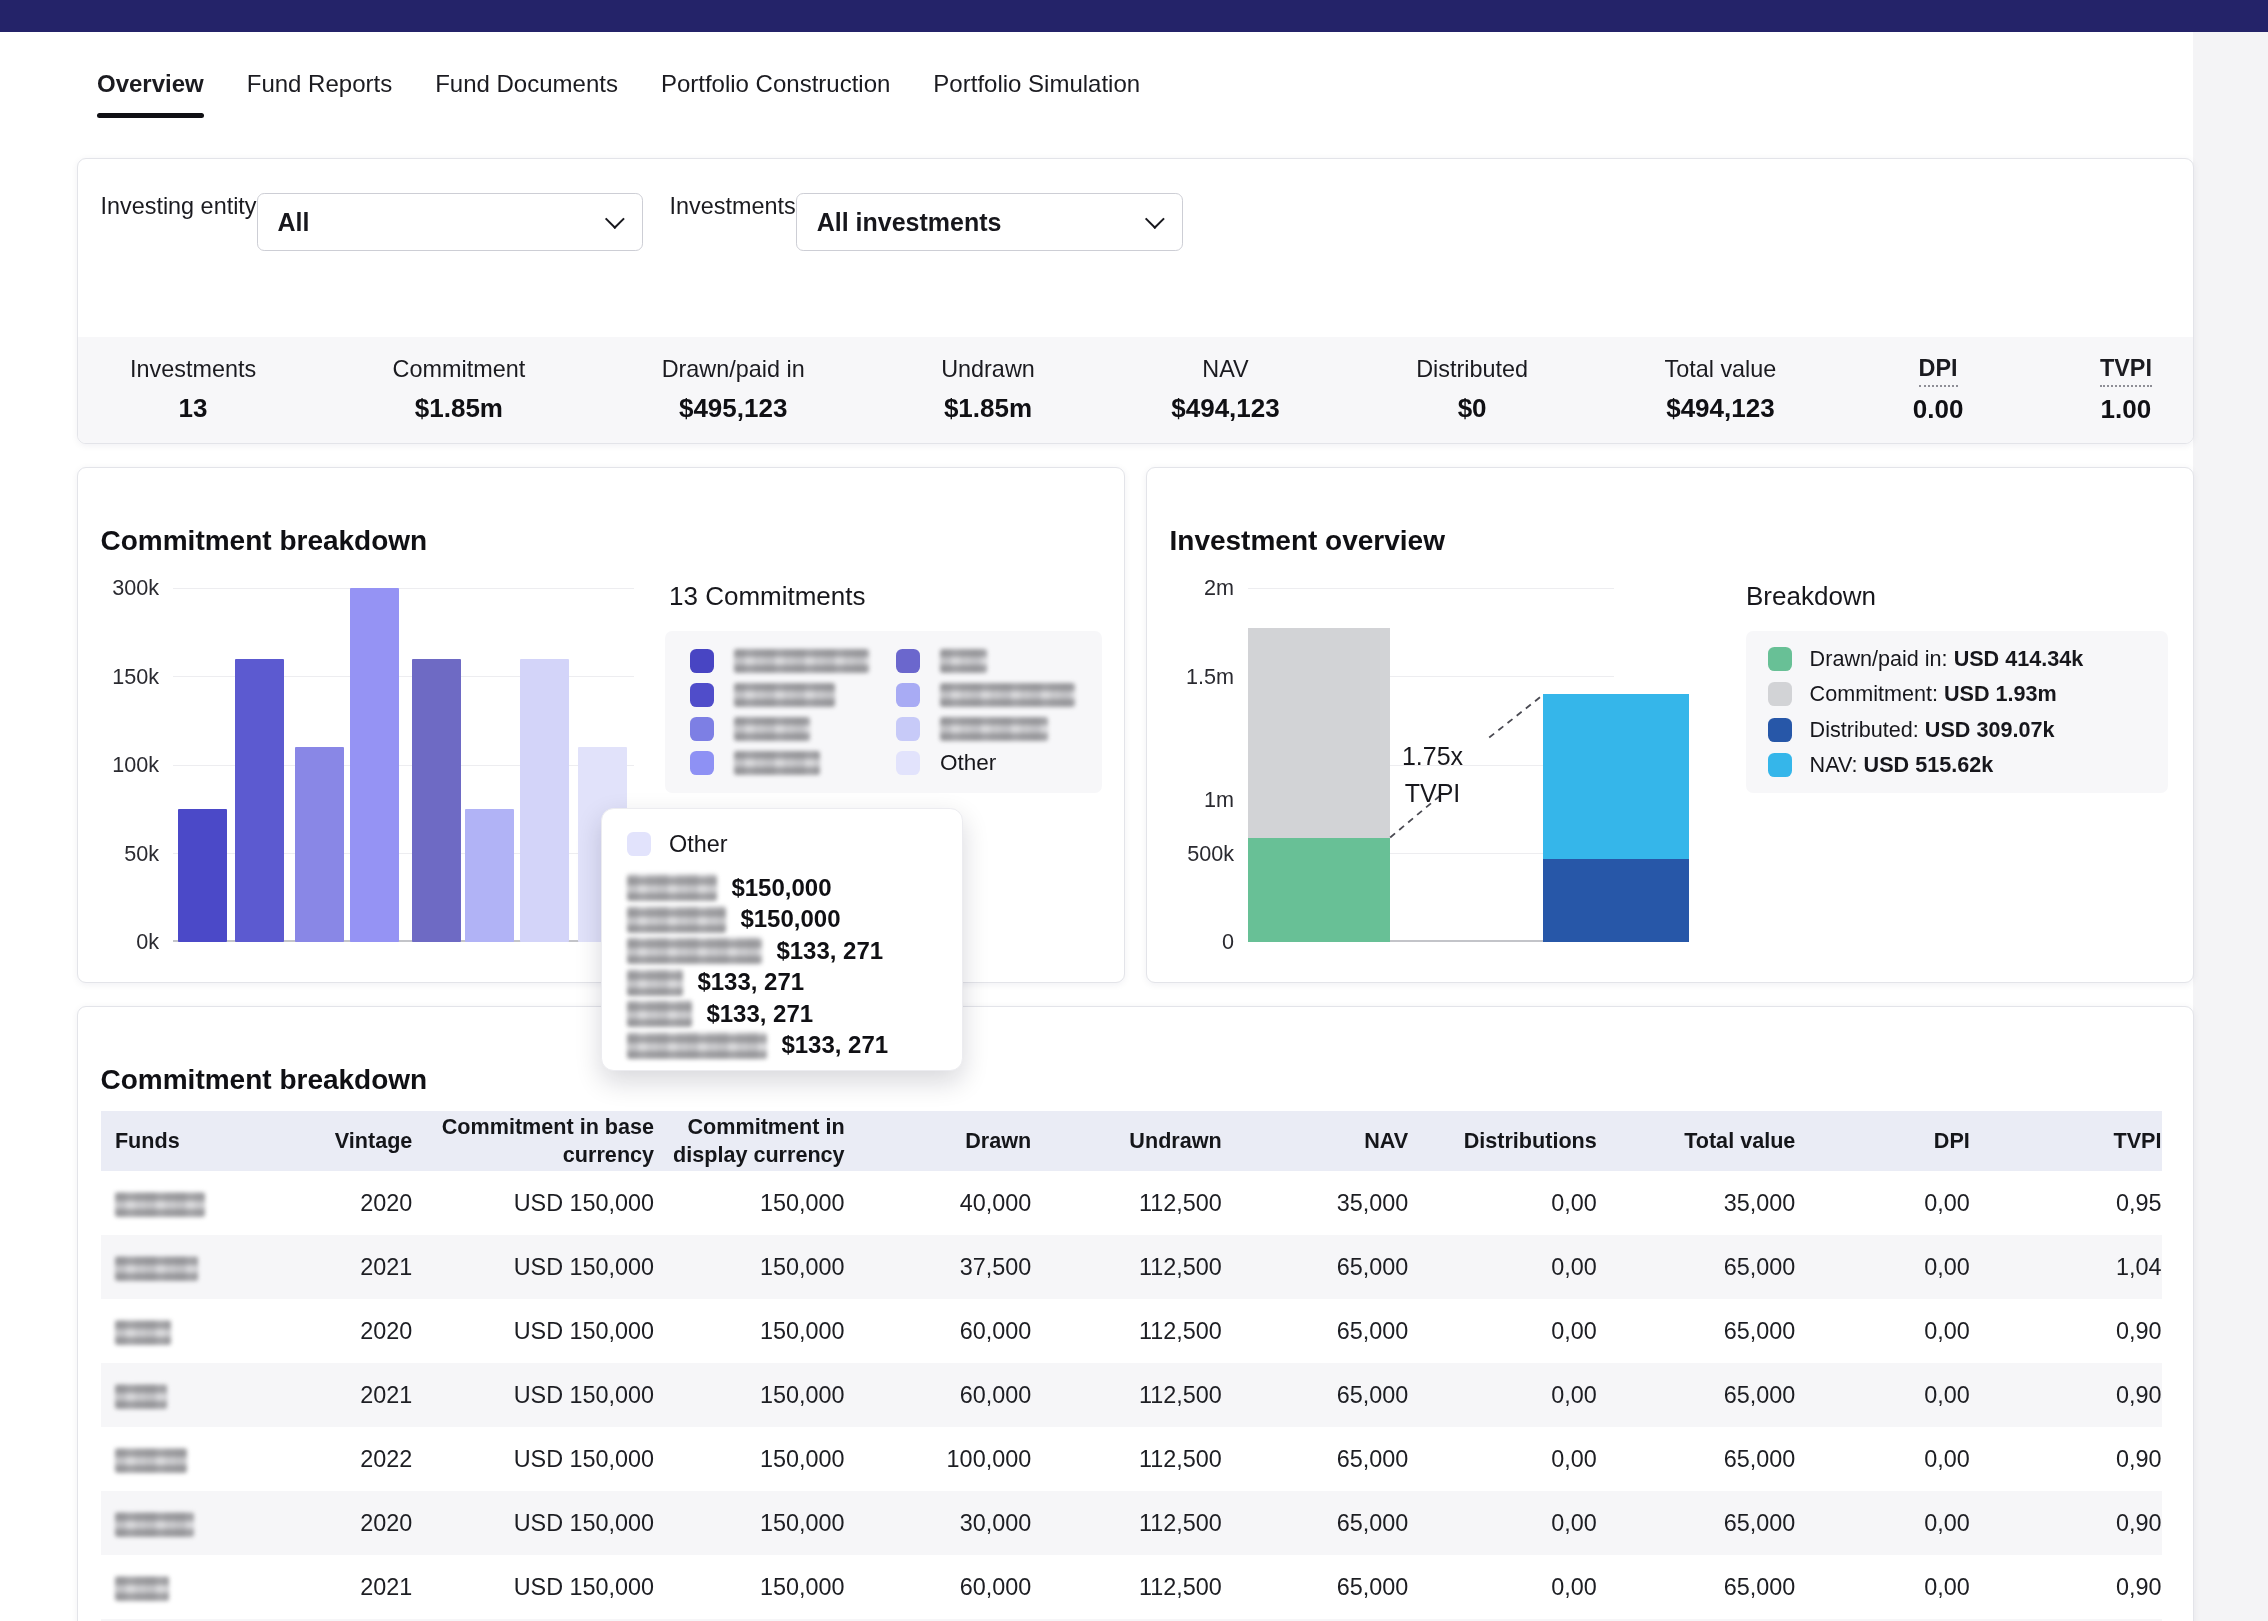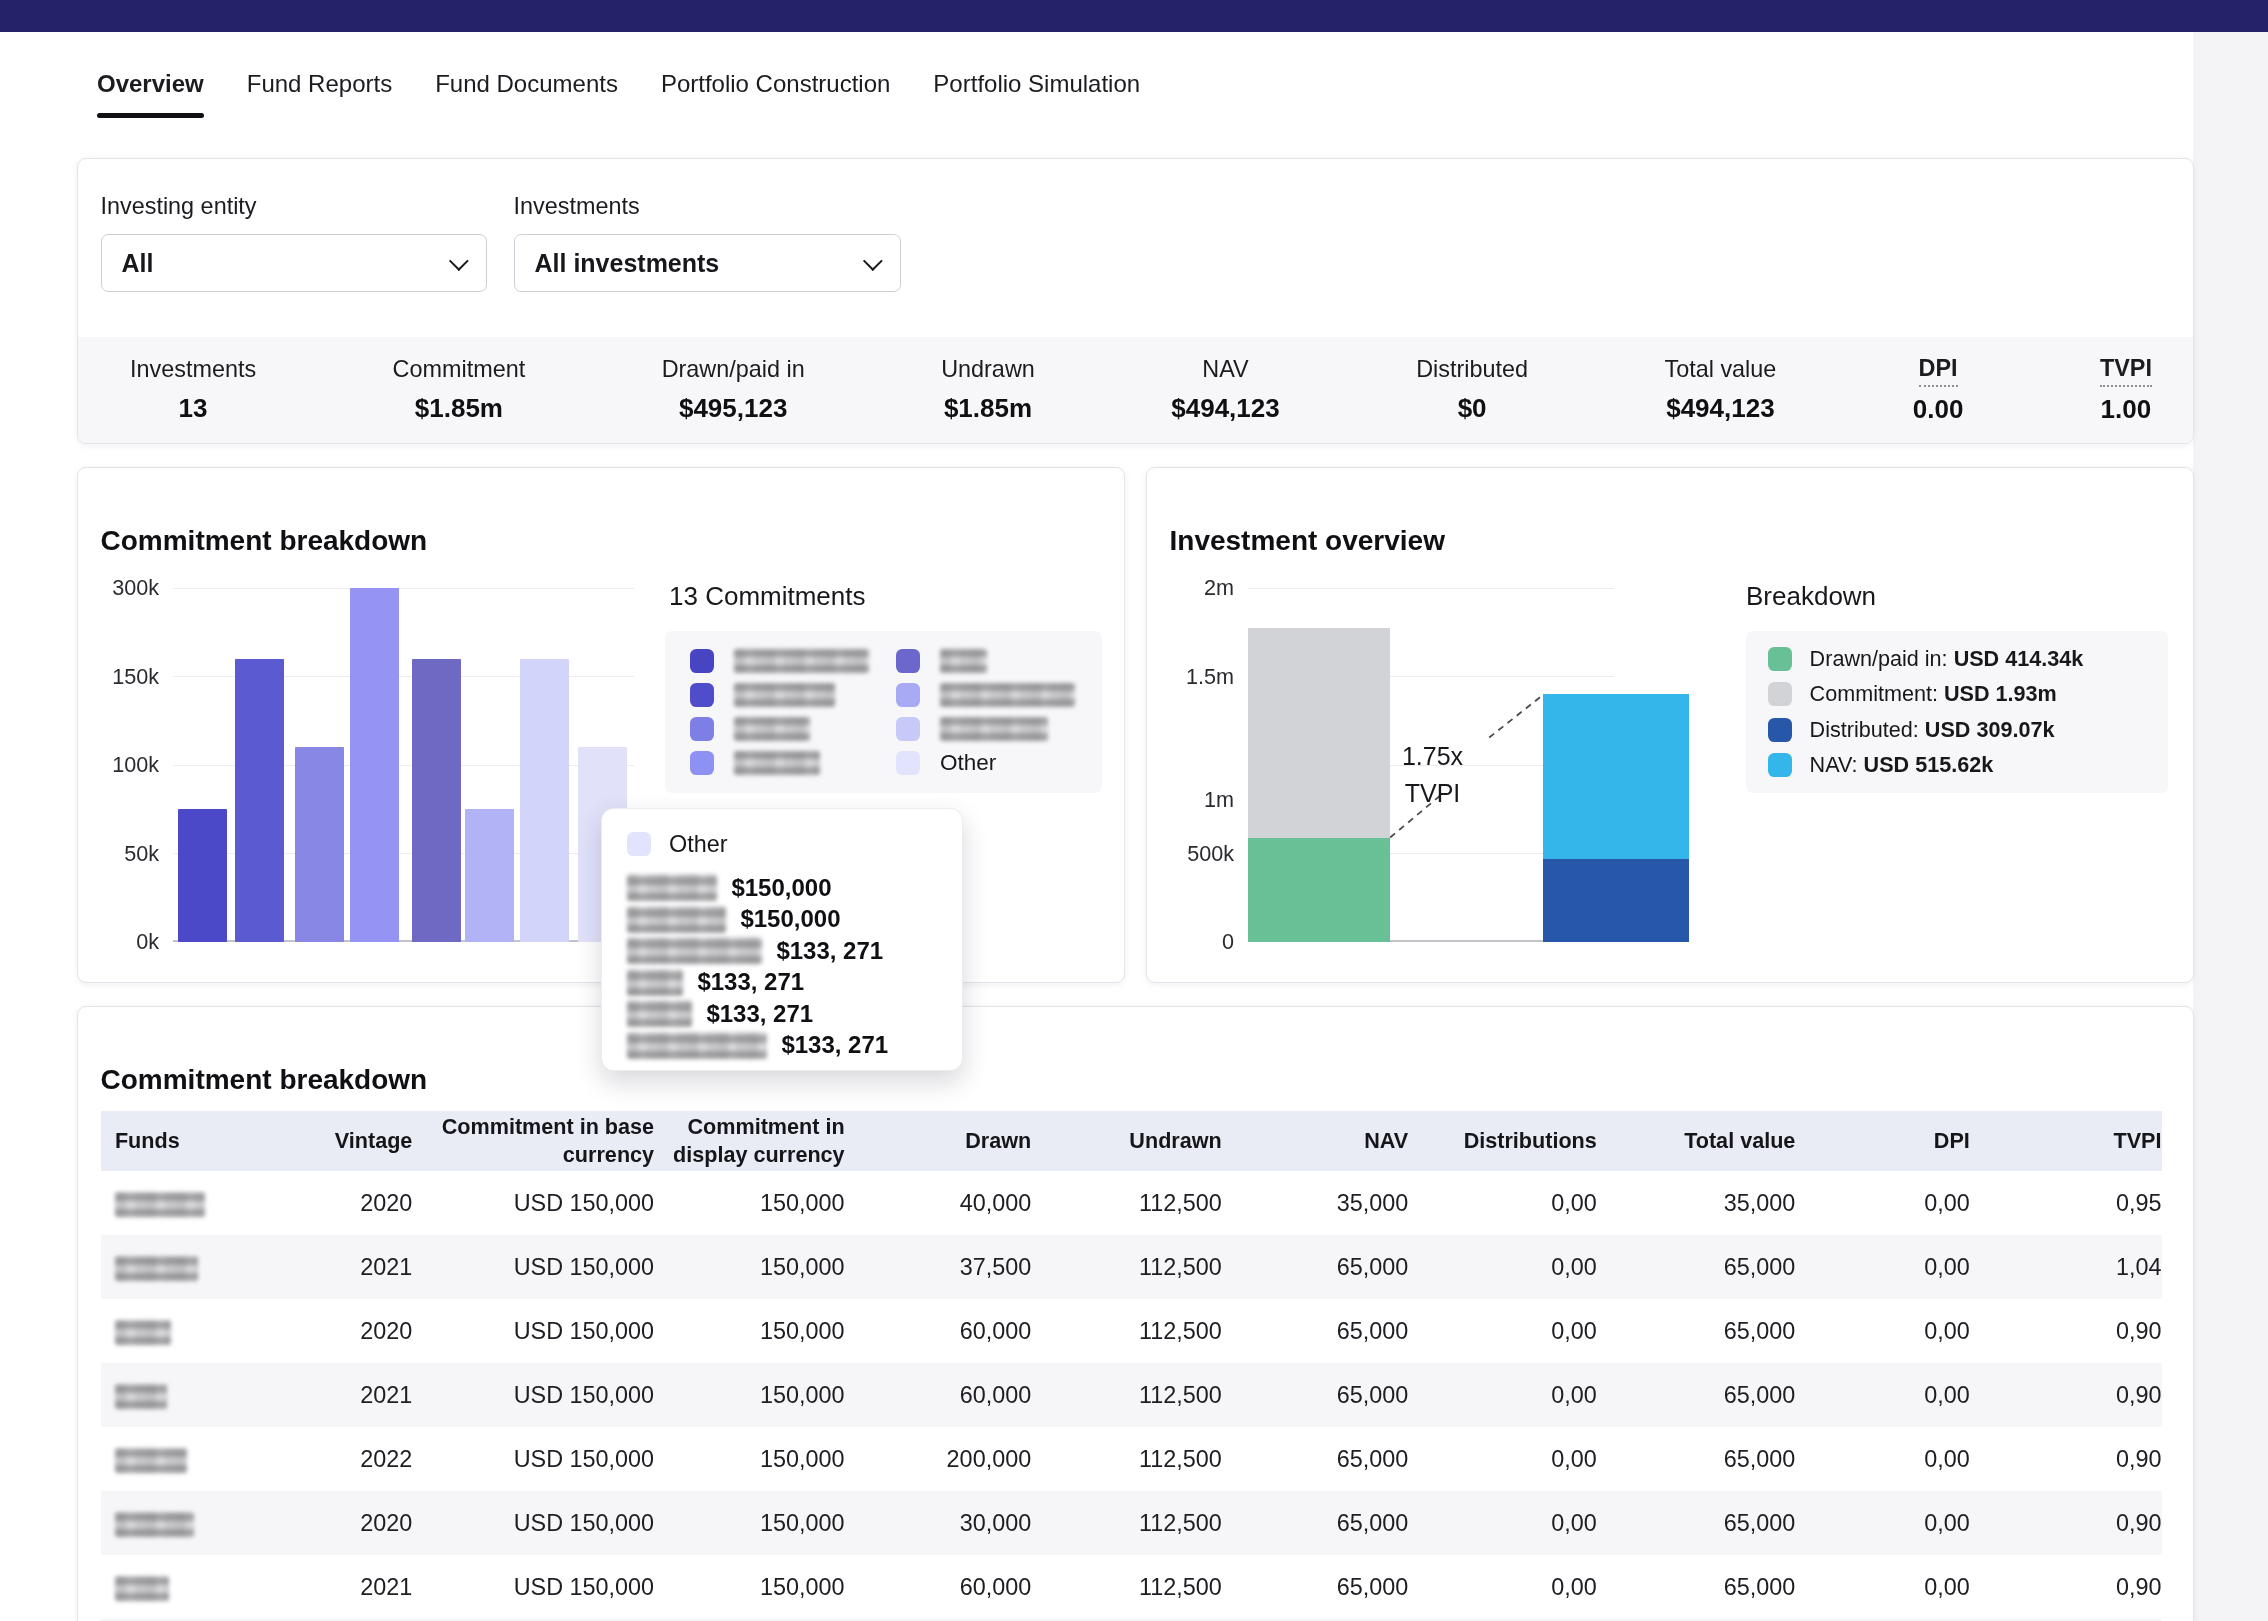--- a/index.html
+++ b/index.html
@@ -23,21 +23,21 @@
   
   .card{position:absolute;background:#fff;border:1.4px solid #e3e4e9;border-radius:9px;
         box-shadow:0 1.8px 7.2px rgba(25,25,60,0.06);}
   #card-filters{left:77px;top:158px;width:2115px;height:284px;}
   #card-chart1{left:77px;top:467px;width:1046px;height:514px;}
   #card-chart2{left:1146px;top:467px;width:1046px;height:514px;}
   #card-table{left:77px;top:1006px;width:2115px;height:671px;}
 
   
   .filters-row{position:absolute;left:22.5px;right:38px;top:34px;display:flex;align-items:flex-start;}
-  .field{display:flex;flex-direction:column;}
+  .field{display:flex;flex-direction:row;}
   .field-label{font-size:23.4px;color:#1b1b20;margin-bottom:14.4px;}
   .select{height:58px;border:1.4px solid #cdced5;border-radius:7.2px;background:#fff;
           display:flex;align-items:center;justify-content:space-between;
           padding:0 20px;font-size:25px;font-weight:700;cursor:pointer;box-sizing:border-box;gap:13px;}
   .chev{width:11.7px;height:11.7px;border-right:2.7px solid #17171c;border-bottom:2.7px solid #17171c;
         transform:rotate(45deg);margin-top:-5.4px;flex:0 0 auto;}
   #inv-entity-select{width:386px;}
   #investments-select{width:387px;margin-left:0;}
   .f-gap{width:27px;}
   .filters-right{margin-left:auto;display:flex;align-items:flex-start;}
@@ -388,21 +388,21 @@
             <td class="right">0,00</td>
             <td class="right">65,000</td>
             <td class="right">0,00</td>
             <td class="right">0,90</td>
           </tr>
           <tr>
             <td class="left"><span class="redact sm2" style="width: 72px;"></span></td>
             <td class="right">2022</td>
             <td class="right">USD 150,000</td>
             <td class="right">150,000</td>
-            <td class="right">200,000</td>
+            <td class="right">100,000</td>
             <td class="right">112,500</td>
             <td class="right">65,000</td>
             <td class="right">0,00</td>
             <td class="right">65,000</td>
             <td class="right">0,00</td>
             <td class="right">0,90</td>
           </tr>
           <tr class="alt">
             <td class="left"><span class="redact sm2" style="width: 79px;"></span></td>
             <td class="right">2020</td>

